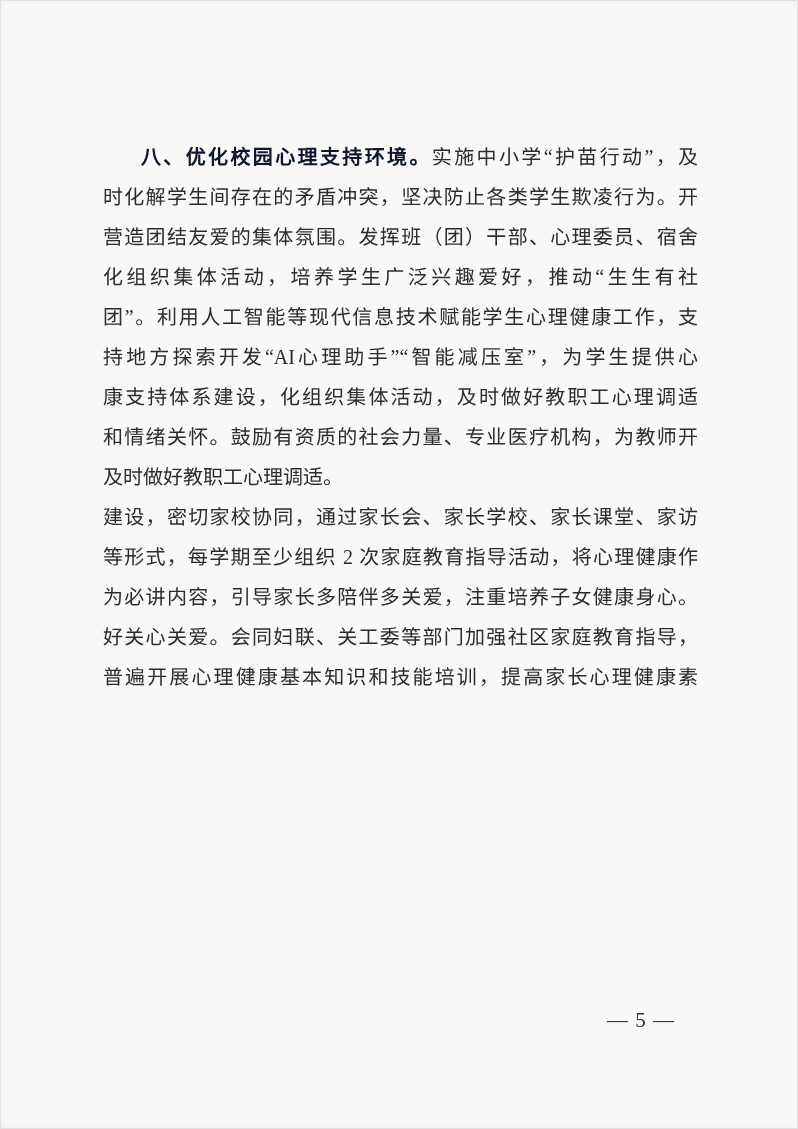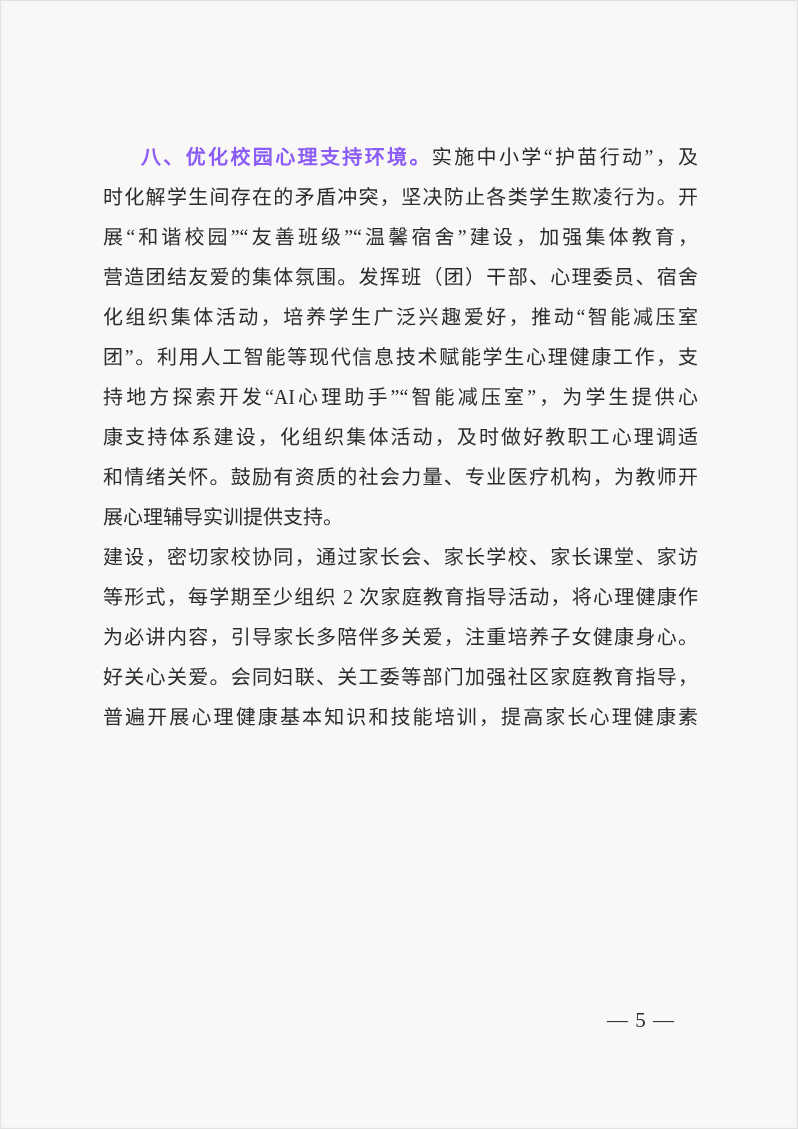--- a/index.html
+++ b/index.html
@@ -36,21 +36,21 @@
   }
   .line.last {
     text-align-last: left;
   }
   .line.first {
     padding-left: 38px;
   }
   .para-heading {
     font-family: "Liberation Sans", sans-serif;
     font-weight: 700;
-    color: #8b5cf6;
+    color: #0f172a;
   }
   .page-number {
     position: absolute;
     top: 1004px;
     left: 565px;
     width: 150px;
     height: 30px;
     line-height: 30px;
     text-align: center;
     font-size: 21px;
@@ -59,28 +59,27 @@
   }
 </style>
 </head>
 <body>
 
 <div class="page">
   <div class="doc">
       <div class="paragraph">
         <div class="line first"><span class="para-heading">八、优化校园心理支持环境。</span><span>实施中小学“护苗行动”，及</span></div>
         <div class="line">时化解学生间存在的矛盾冲突，坚决防止各类学生欺凌行为。开</div>
-        <div class="line">展“和谐校园”“友善班级”“温馨宿舍”建设，加强集体教育，</div>
         <div class="line">营造团结友爱的集体氛围。发挥班（团）干部、心理委员、宿舍</div>
-        <div class="line">化组织集体活动，培养学生广泛兴趣爱好，推动“智能减压室</div>
+        <div class="line">化组织集体活动，培养学生广泛兴趣爱好，推动“生生有社</div>
         <div class="line">团”。利用人工智能等现代信息技术赋能学生心理健康工作，支</div>
         <div class="line">持地方探索开发“AI心理助手”“智能减压室”，为学生提供心</div>
         <div class="line">康支持体系建设，化组织集体活动，及时做好教职工心理调适</div>
         <div class="line">和情绪关怀。鼓励有资质的社会力量、专业医疗机构，为教师开</div>
-        <div class="line last">展心理辅导实训提供支持。</div>
+        <div class="line last">及时做好教职工心理调适。</div>
       </div>
       <div class="paragraph">
         <div class="line">建设，密切家校协同，通过家长会、家长学校、家长课堂、家访</div>
         <div class="line">等形式，每学期至少组织 2 次家庭教育指导活动，将心理健康作</div>
         <div class="line">为必讲内容，引导家长多陪伴多关爱，注重培养子女健康身心。</div>
         <div class="line">好关心关爱。会同妇联、关工委等部门加强社区家庭教育指导，</div>
         <div class="line">普遍开展心理健康基本知识和技能培训，提高家长心理健康素</div>
       </div>
     </div>
   <div class="page-number">— 5 —</div>

